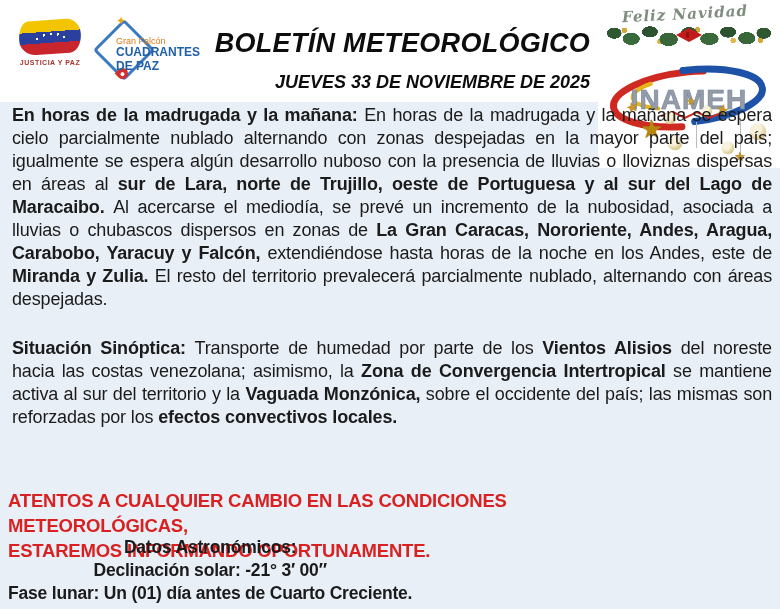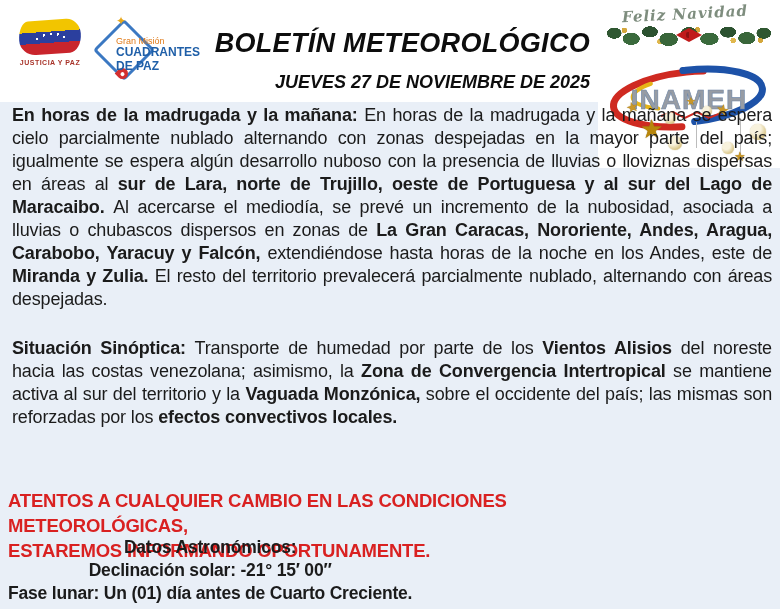--- a/index.html
+++ b/index.html
@@ -87,28 +87,28 @@
     <div class="flag-wrap">
       <div class="flag"></div>
       <div class="flag-caption">JUSTICIA Y PAZ</div>
     </div>
 
     <div class="cuadrantes">
       <div class="diamond"></div>
       <div class="diamond-star">✦</div>
       <div class="pin"></div>
       <div class="mission-text">
-        <div class="mission-1">Gran Misión</div>
+        <div class="mission-1">Gran Falcón</div>
         <div class="mission-2">CUADRANTES DE PAZ</div>
       </div>
     </div>
 
     <div class="title-block">
       <div class="title">BOLETÍN METEOROLÓGICO</div>
-      <div class="date">JUEVES 27 DE NOVIEMBRE DE 2025</div>
+      <div class="date">JUEVES 33 DE NOVIEMBRE DE 2025</div>
     </div>
   </div>
 
   <div class="inameh-block">
     <div class="greeting">Feliz Navidad</div>
     <div class="garland"></div>
     <div class="bow">
         <span class="bow-knot"></span>
       </div>
     <div class="oval">
@@ -142,17 +142,17 @@
     <p class="para"><span style="font-weight: bold;">Situación Sinóptica: </span><span>Transporte de humedad por parte de los </span><span style="font-weight: bold;">Vientos Alisios </span><span>del noreste hacia las costas venezolana; asimismo, la </span><span style="font-weight: bold;">Zona de Convergencia Intertropical </span><span>se mantiene activa al sur del territorio y la </span><span style="font-weight: bold;">Vaguada Monzónica, </span><span>sobre el occidente del país; las mismas son reforzadas por los </span><span style="font-weight: bold;">efectos convectivos locales.</span></p>
   </div>
 
   <div class="alert">
     <div>ATENTOS A CUALQUIER CAMBIO EN LAS CONDICIONES METEOROLÓGICAS,</div>
     <div>ESTAREMOS INFORMANDO OPORTUNAMENTE.</div>
   </div>
 
   <div class="astro">
     <div>Datos Astronómicos:</div>
-    <div>Declinación solar: -21° 15′ 00″</div>
+    <div>Declinación solar: -21° 3′ 00″</div>
     <div>Fase lunar: Un (01) día antes de Cuarto Creciente.</div>
   </div>
 
 </div>
 
 </body></html>

